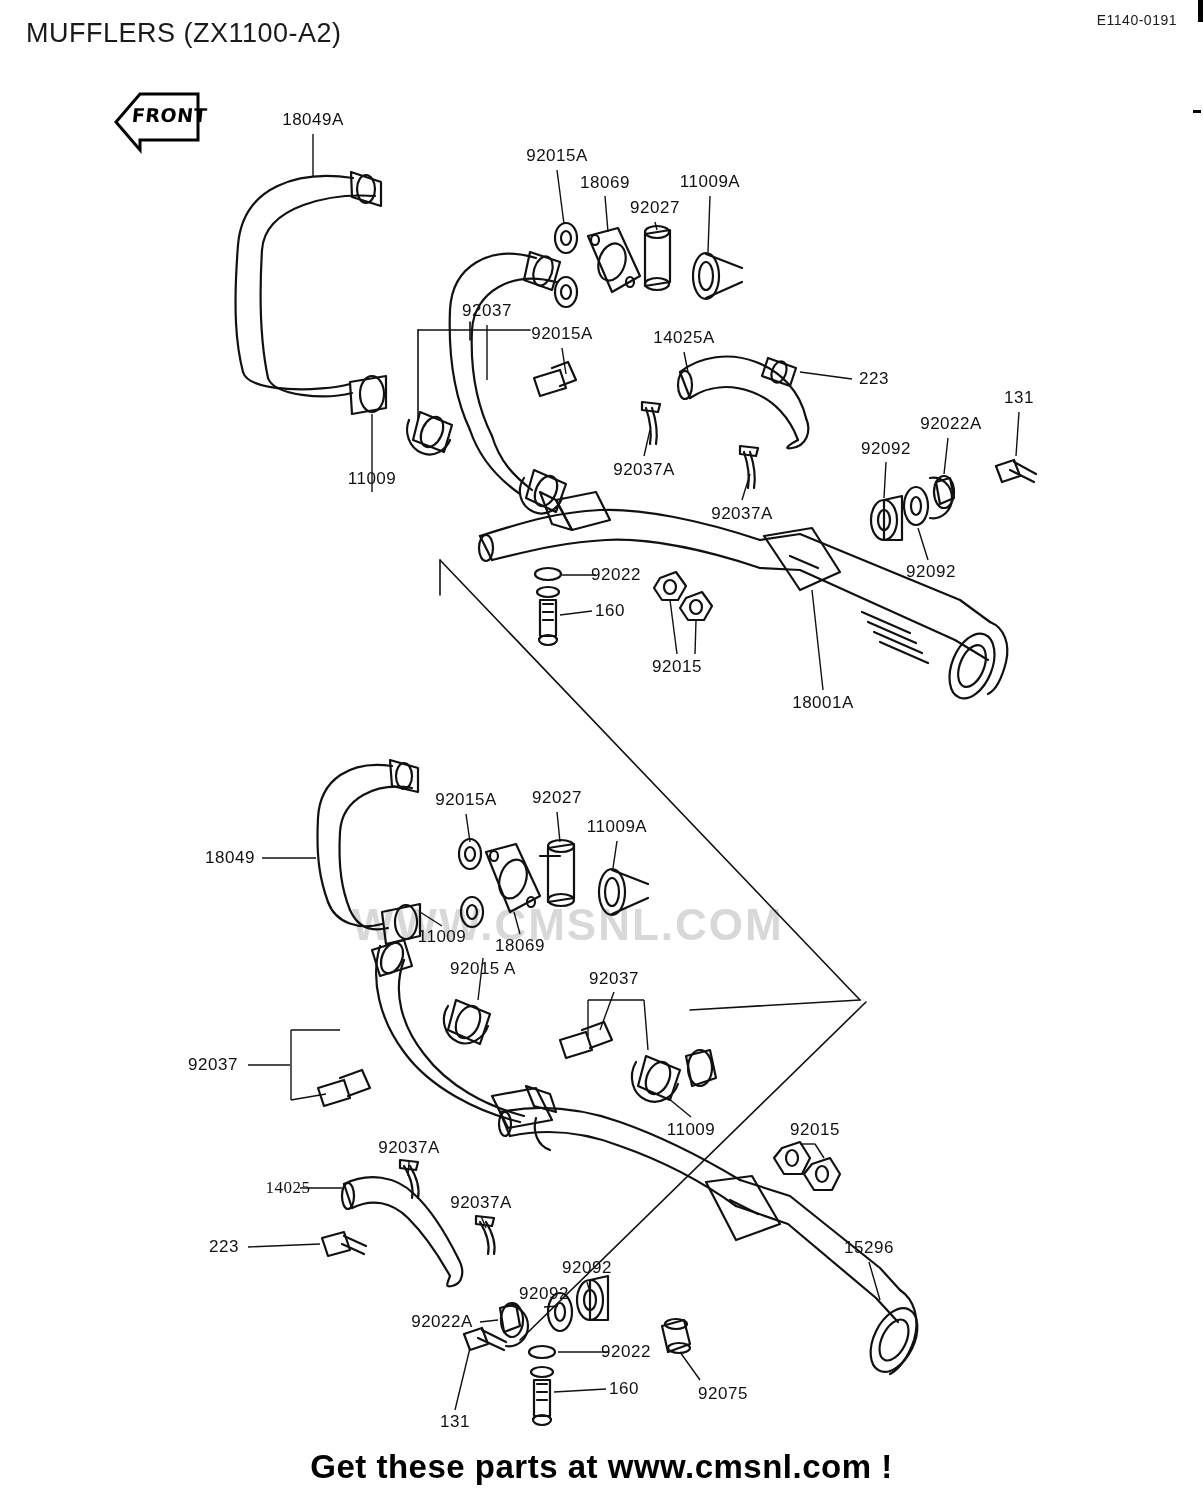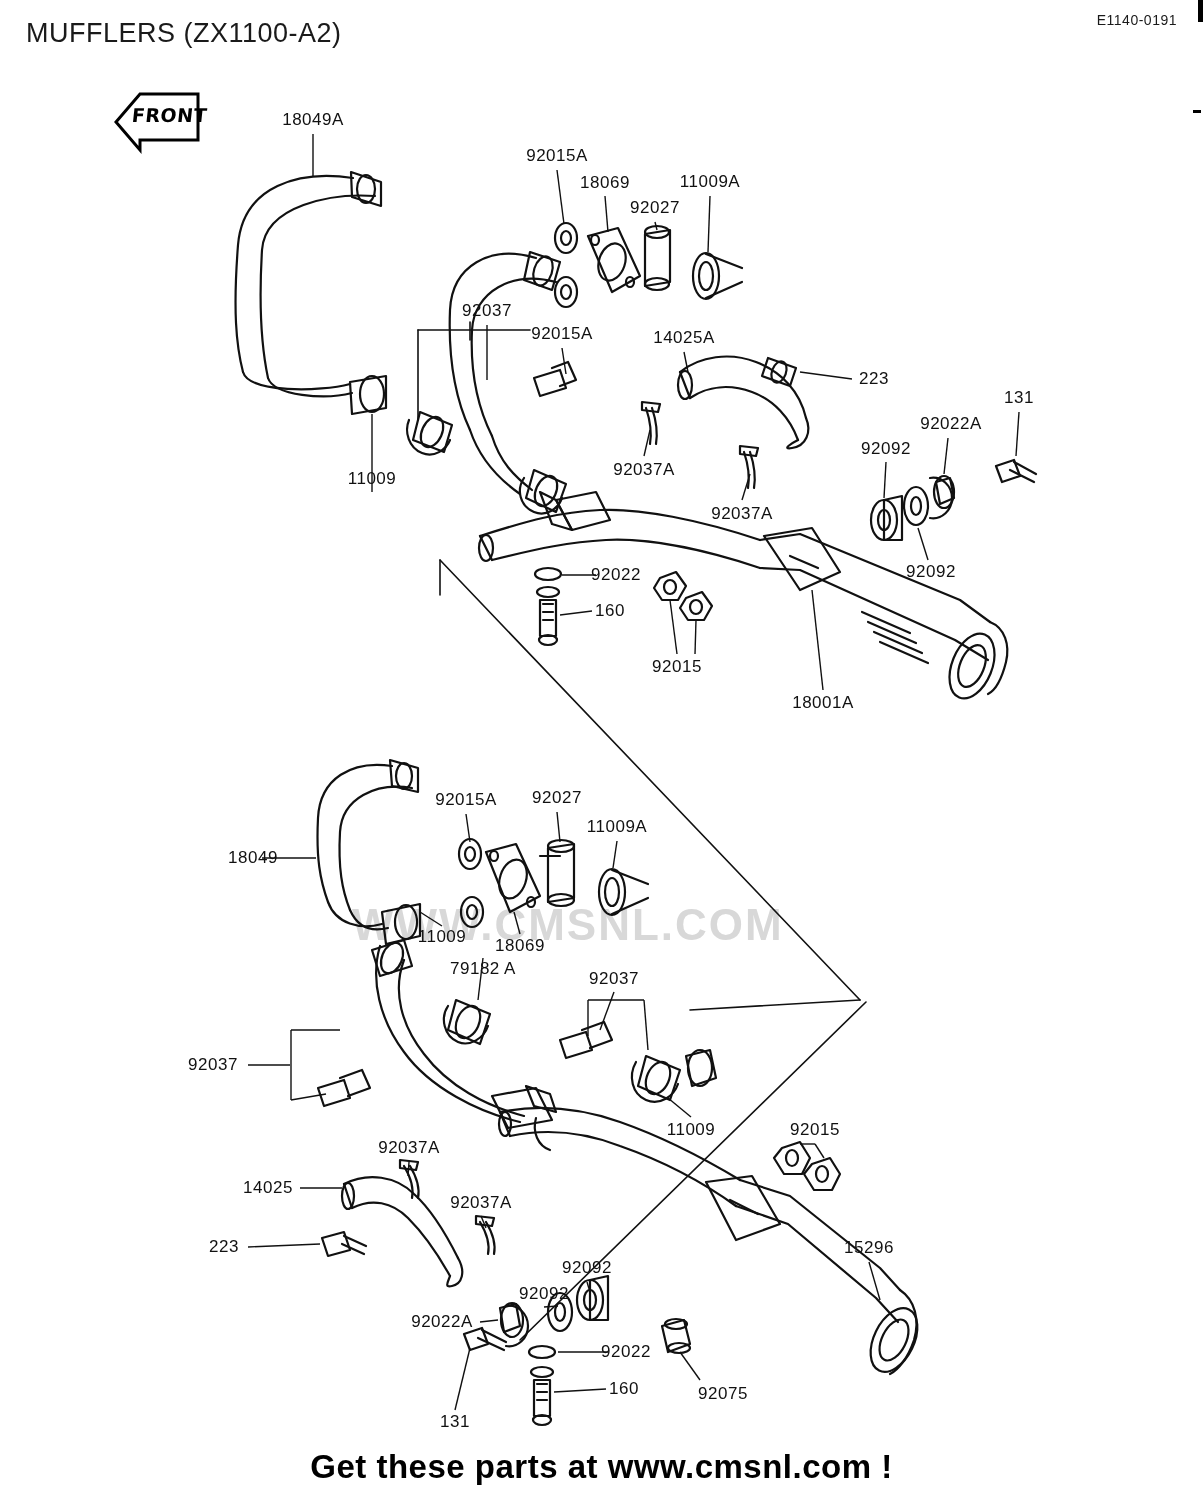--- a/index.html
+++ b/index.html
@@ -451,30 +451,30 @@
       <div class="lbl" style="left: 372px; top: 479px;">11009</div>
       <div class="lbl" style="left: 742px; top: 514px;">92037A</div>
       <div class="lbl" style="left: 931px; top: 572px;">92092</div>
       <div class="lbl" style="left: 616px; top: 575px;">92022</div>
       <div class="lbl" style="left: 610px; top: 611px;">160</div>
       <div class="lbl" style="left: 677px; top: 667px;">92015</div>
       <div class="lbl" style="left: 823px; top: 703px;">18001A</div>
       <div class="lbl" style="left: 466px; top: 800px;">92015A</div>
       <div class="lbl" style="left: 557px; top: 798px;">92027</div>
       <div class="lbl" style="left: 617px; top: 827px;">11009A</div>
-      <div class="lbl" style="left: 253px; top: 858px;">18049</div>
+      <div class="lbl" style="left: 230px; top: 858px;">18049</div>
       <div class="lbl" style="left: 442px; top: 937px;">11009</div>
       <div class="lbl" style="left: 520px; top: 946px;">18069</div>
-      <div class="lbl" style="left: 483px; top: 969px;">79182 A</div>
+      <div class="lbl" style="left: 483px; top: 969px;">92015 A</div>
       <div class="lbl" style="left: 614px; top: 979px;">92037</div>
       <div class="lbl" style="left: 213px; top: 1065px;">92037</div>
       <div class="lbl" style="left: 691px; top: 1130px;">11009</div>
       <div class="lbl" style="left: 815px; top: 1130px;">92015</div>
       <div class="lbl" style="left: 409px; top: 1148px;">92037A</div>
-      <div class="lbl" style="left: 268px; top: 1188px;">14025</div>
+      <div class="lbl" style="left: 288px; top: 1188px; font-family: Liberation Serif, serif;">14025</div>
       <div class="lbl" style="left: 481px; top: 1203px;">92037A</div>
       <div class="lbl" style="left: 869px; top: 1248px;">15296</div>
       <div class="lbl" style="left: 224px; top: 1247px;">223</div>
       <div class="lbl" style="left: 587px; top: 1268px;">92092</div>
       <div class="lbl" style="left: 544px; top: 1294px;">92092</div>
       <div class="lbl" style="left: 442px; top: 1322px;">92022A</div>
       <div class="lbl" style="left: 626px; top: 1352px;">92022</div>
       <div class="lbl" style="left: 455px; top: 1422px;">131</div>
       <div class="lbl" style="left: 624px; top: 1389px;">160</div>
       <div class="lbl" style="left: 723px; top: 1394px;">92075</div>

